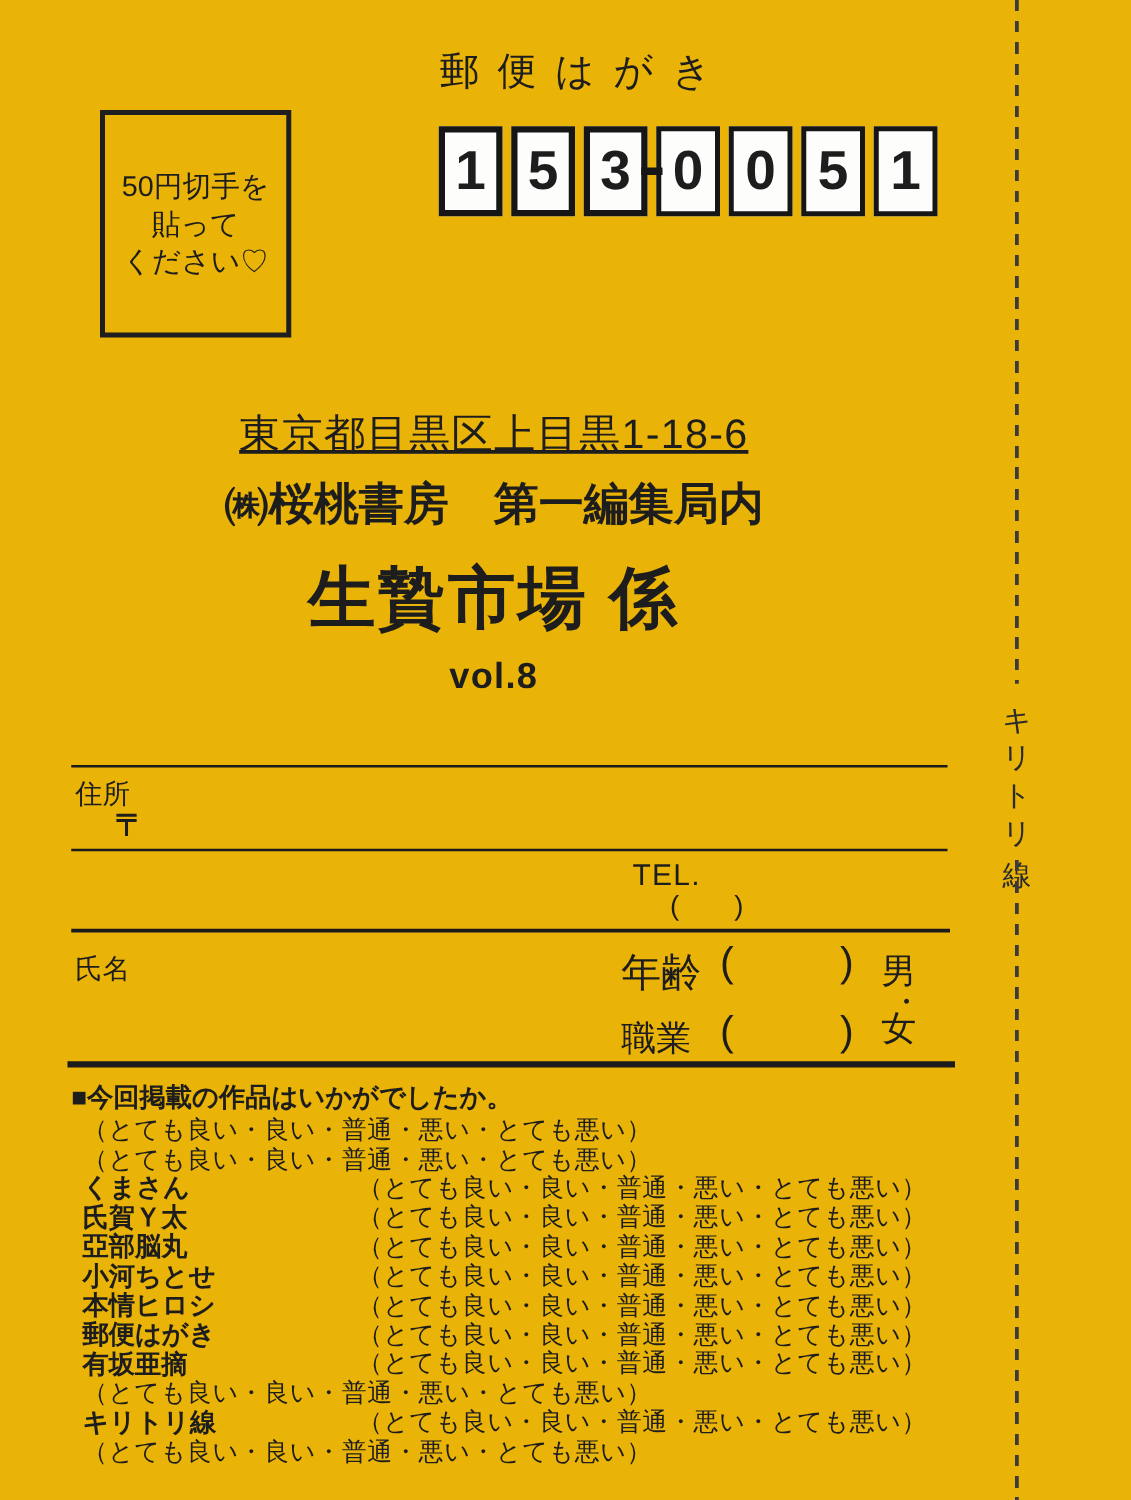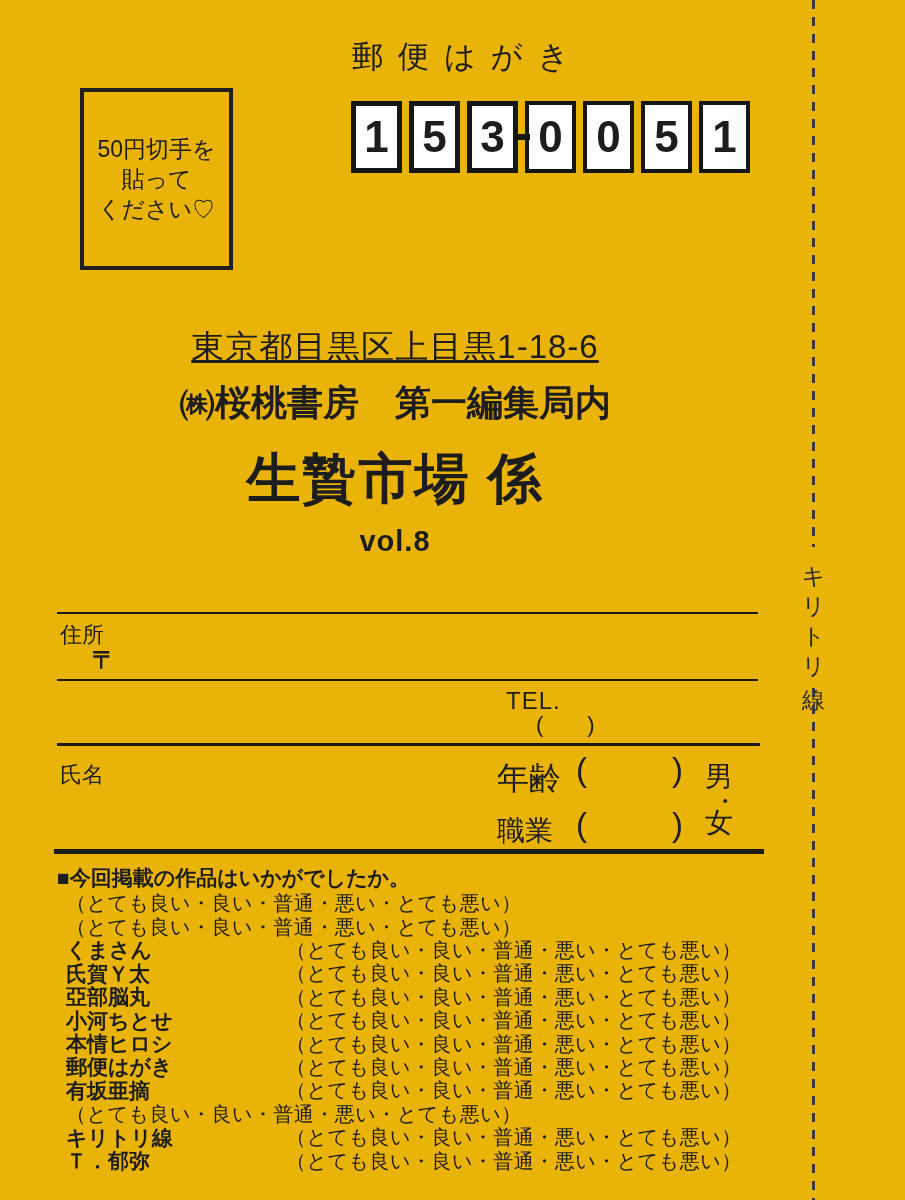--- a/index.html
+++ b/index.html
@@ -179,21 +179,20 @@
       <span class="rating">（とても良い・良い・普通・悪い・とても悪い）</span>
     </div>
     <div class="srow">
       <span class="rating">（とても良い・良い・普通・悪い・とても悪い）</span>
     </div>
     <div class="srow">
       <span class="artist">キリトリ線</span>
       <span class="rating">（とても良い・良い・普通・悪い・とても悪い）</span>
     </div>
     <div class="srow">
-      <span class="artist">Ｔ．郁弥</span>
       <span class="rating">（とても良い・良い・普通・悪い・とても悪い）</span>
     </div>
   </div>
 
   <div class="abs cut-seg cut-top"></div>
   <div class="abs cut-label">キリトリ線</div>
   <div class="abs cut-seg cut-bottom"></div>
 
 </div>
 

